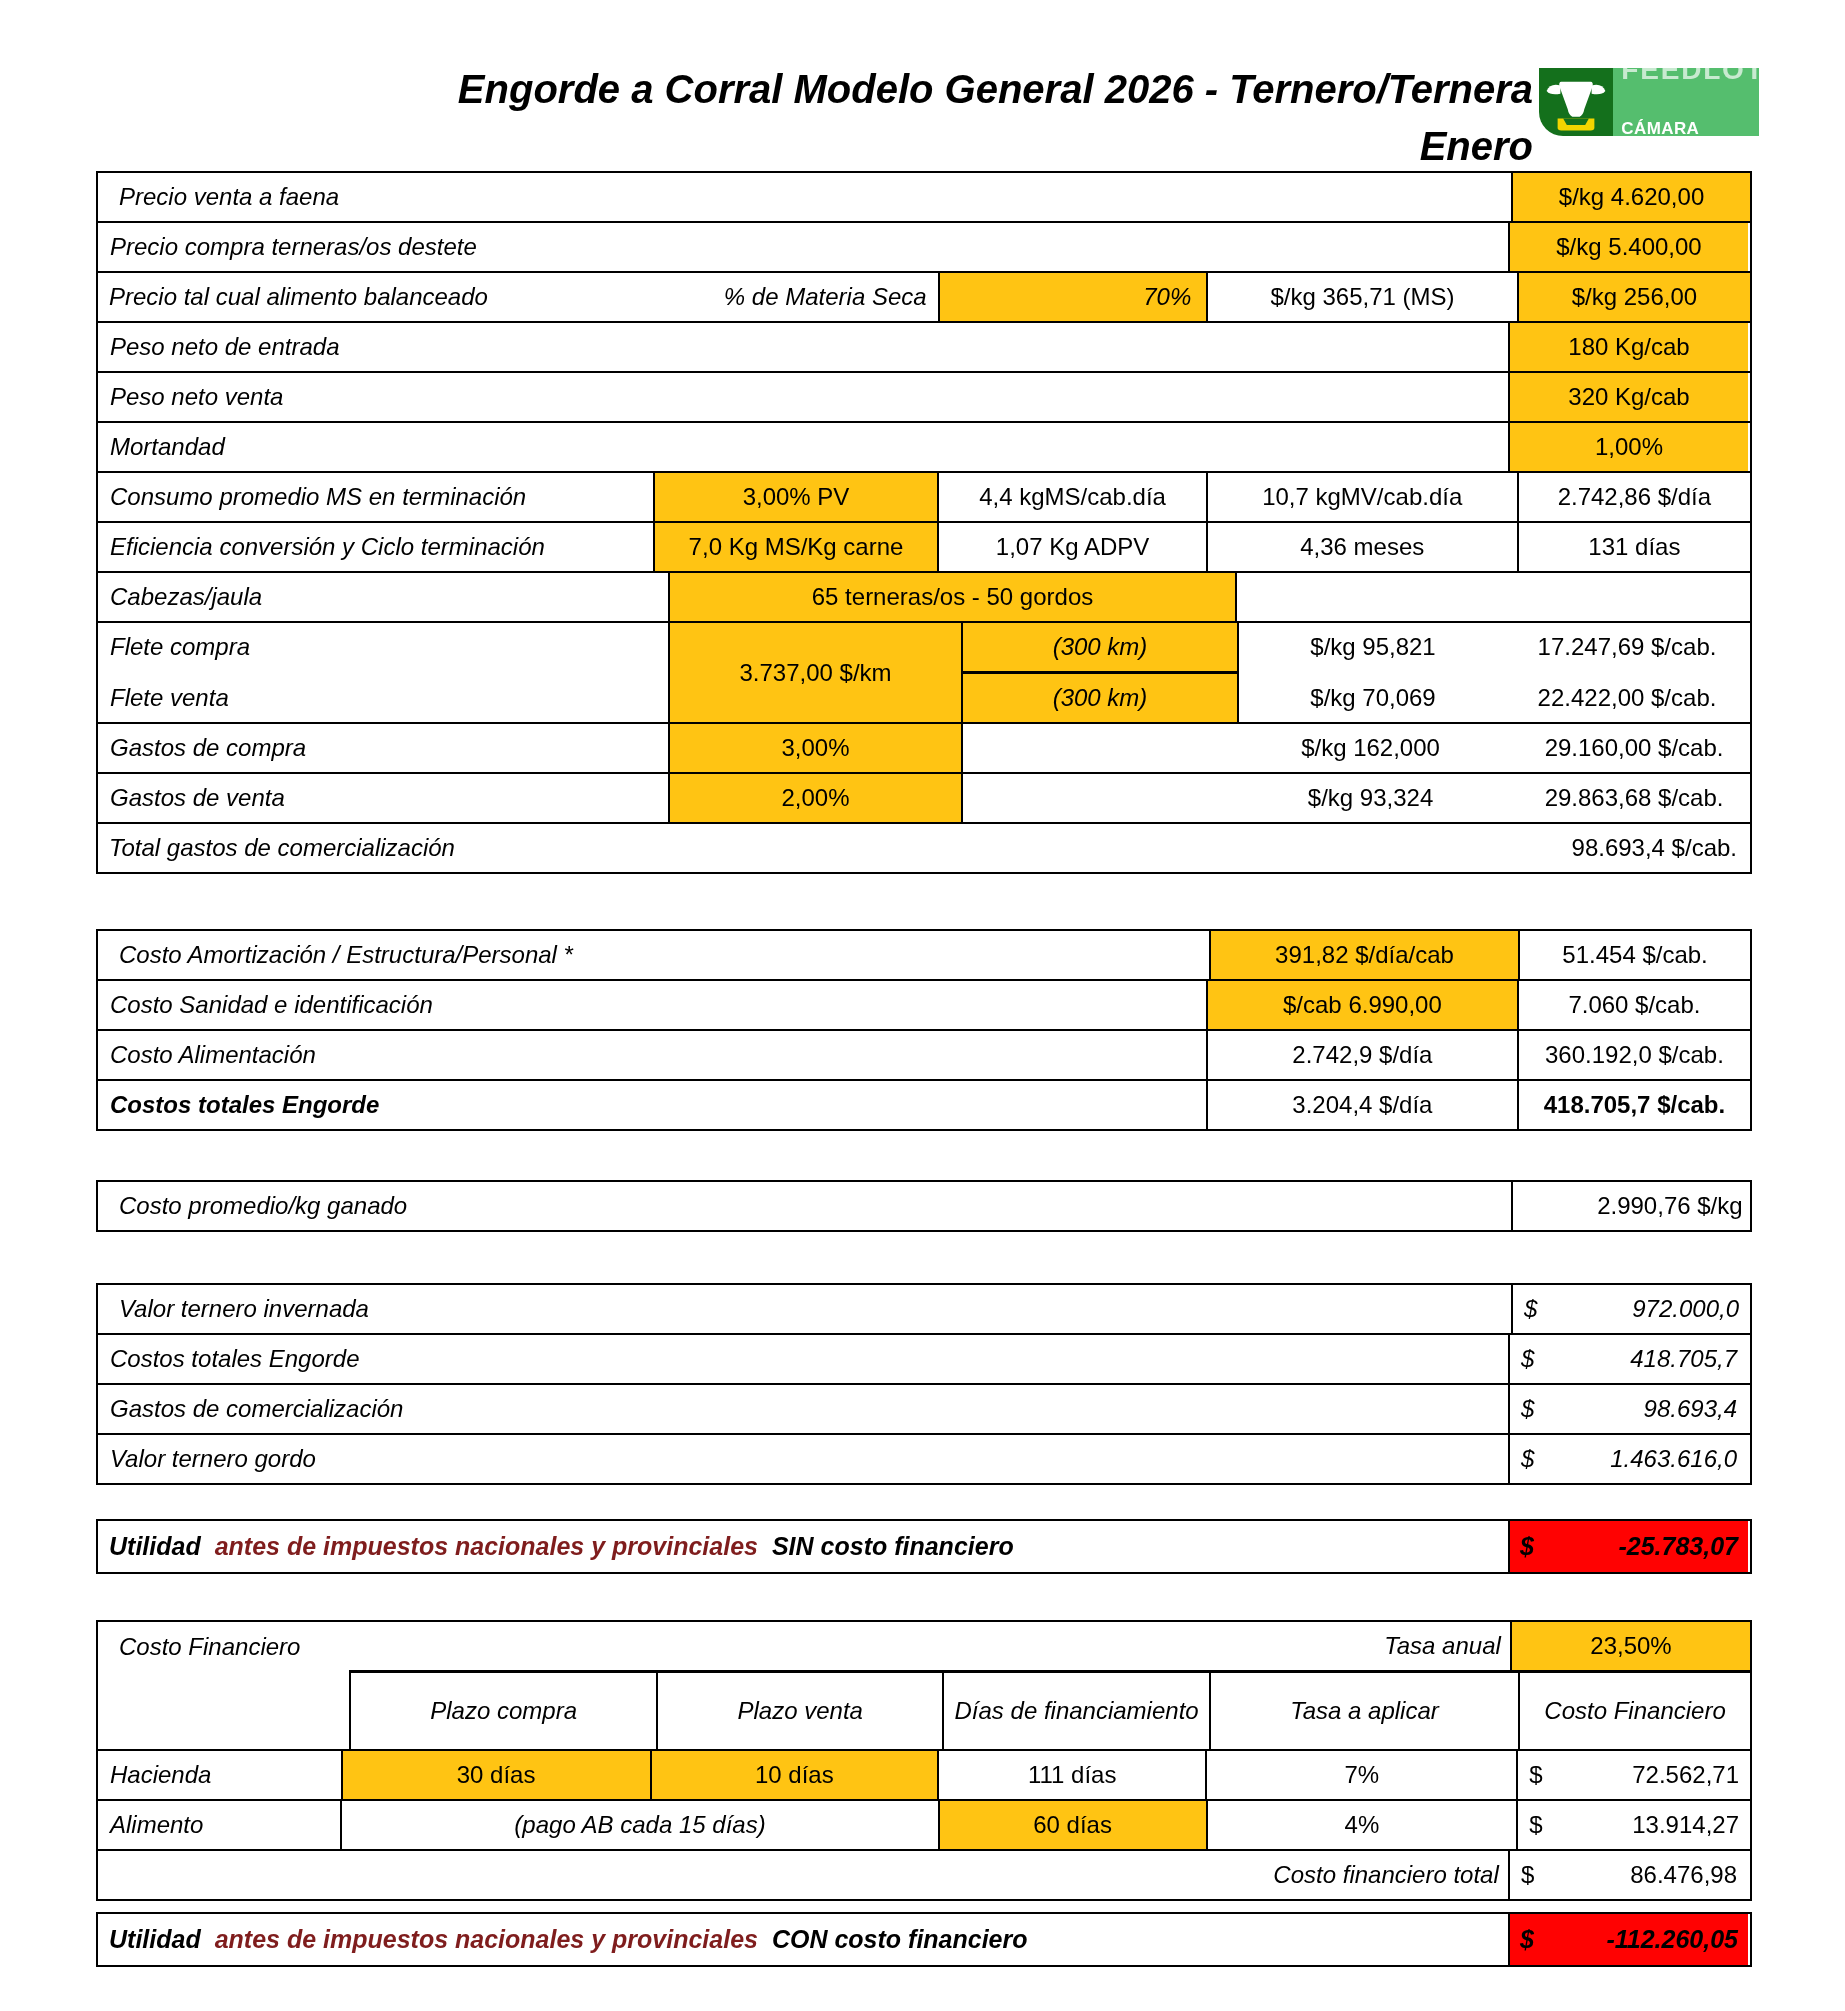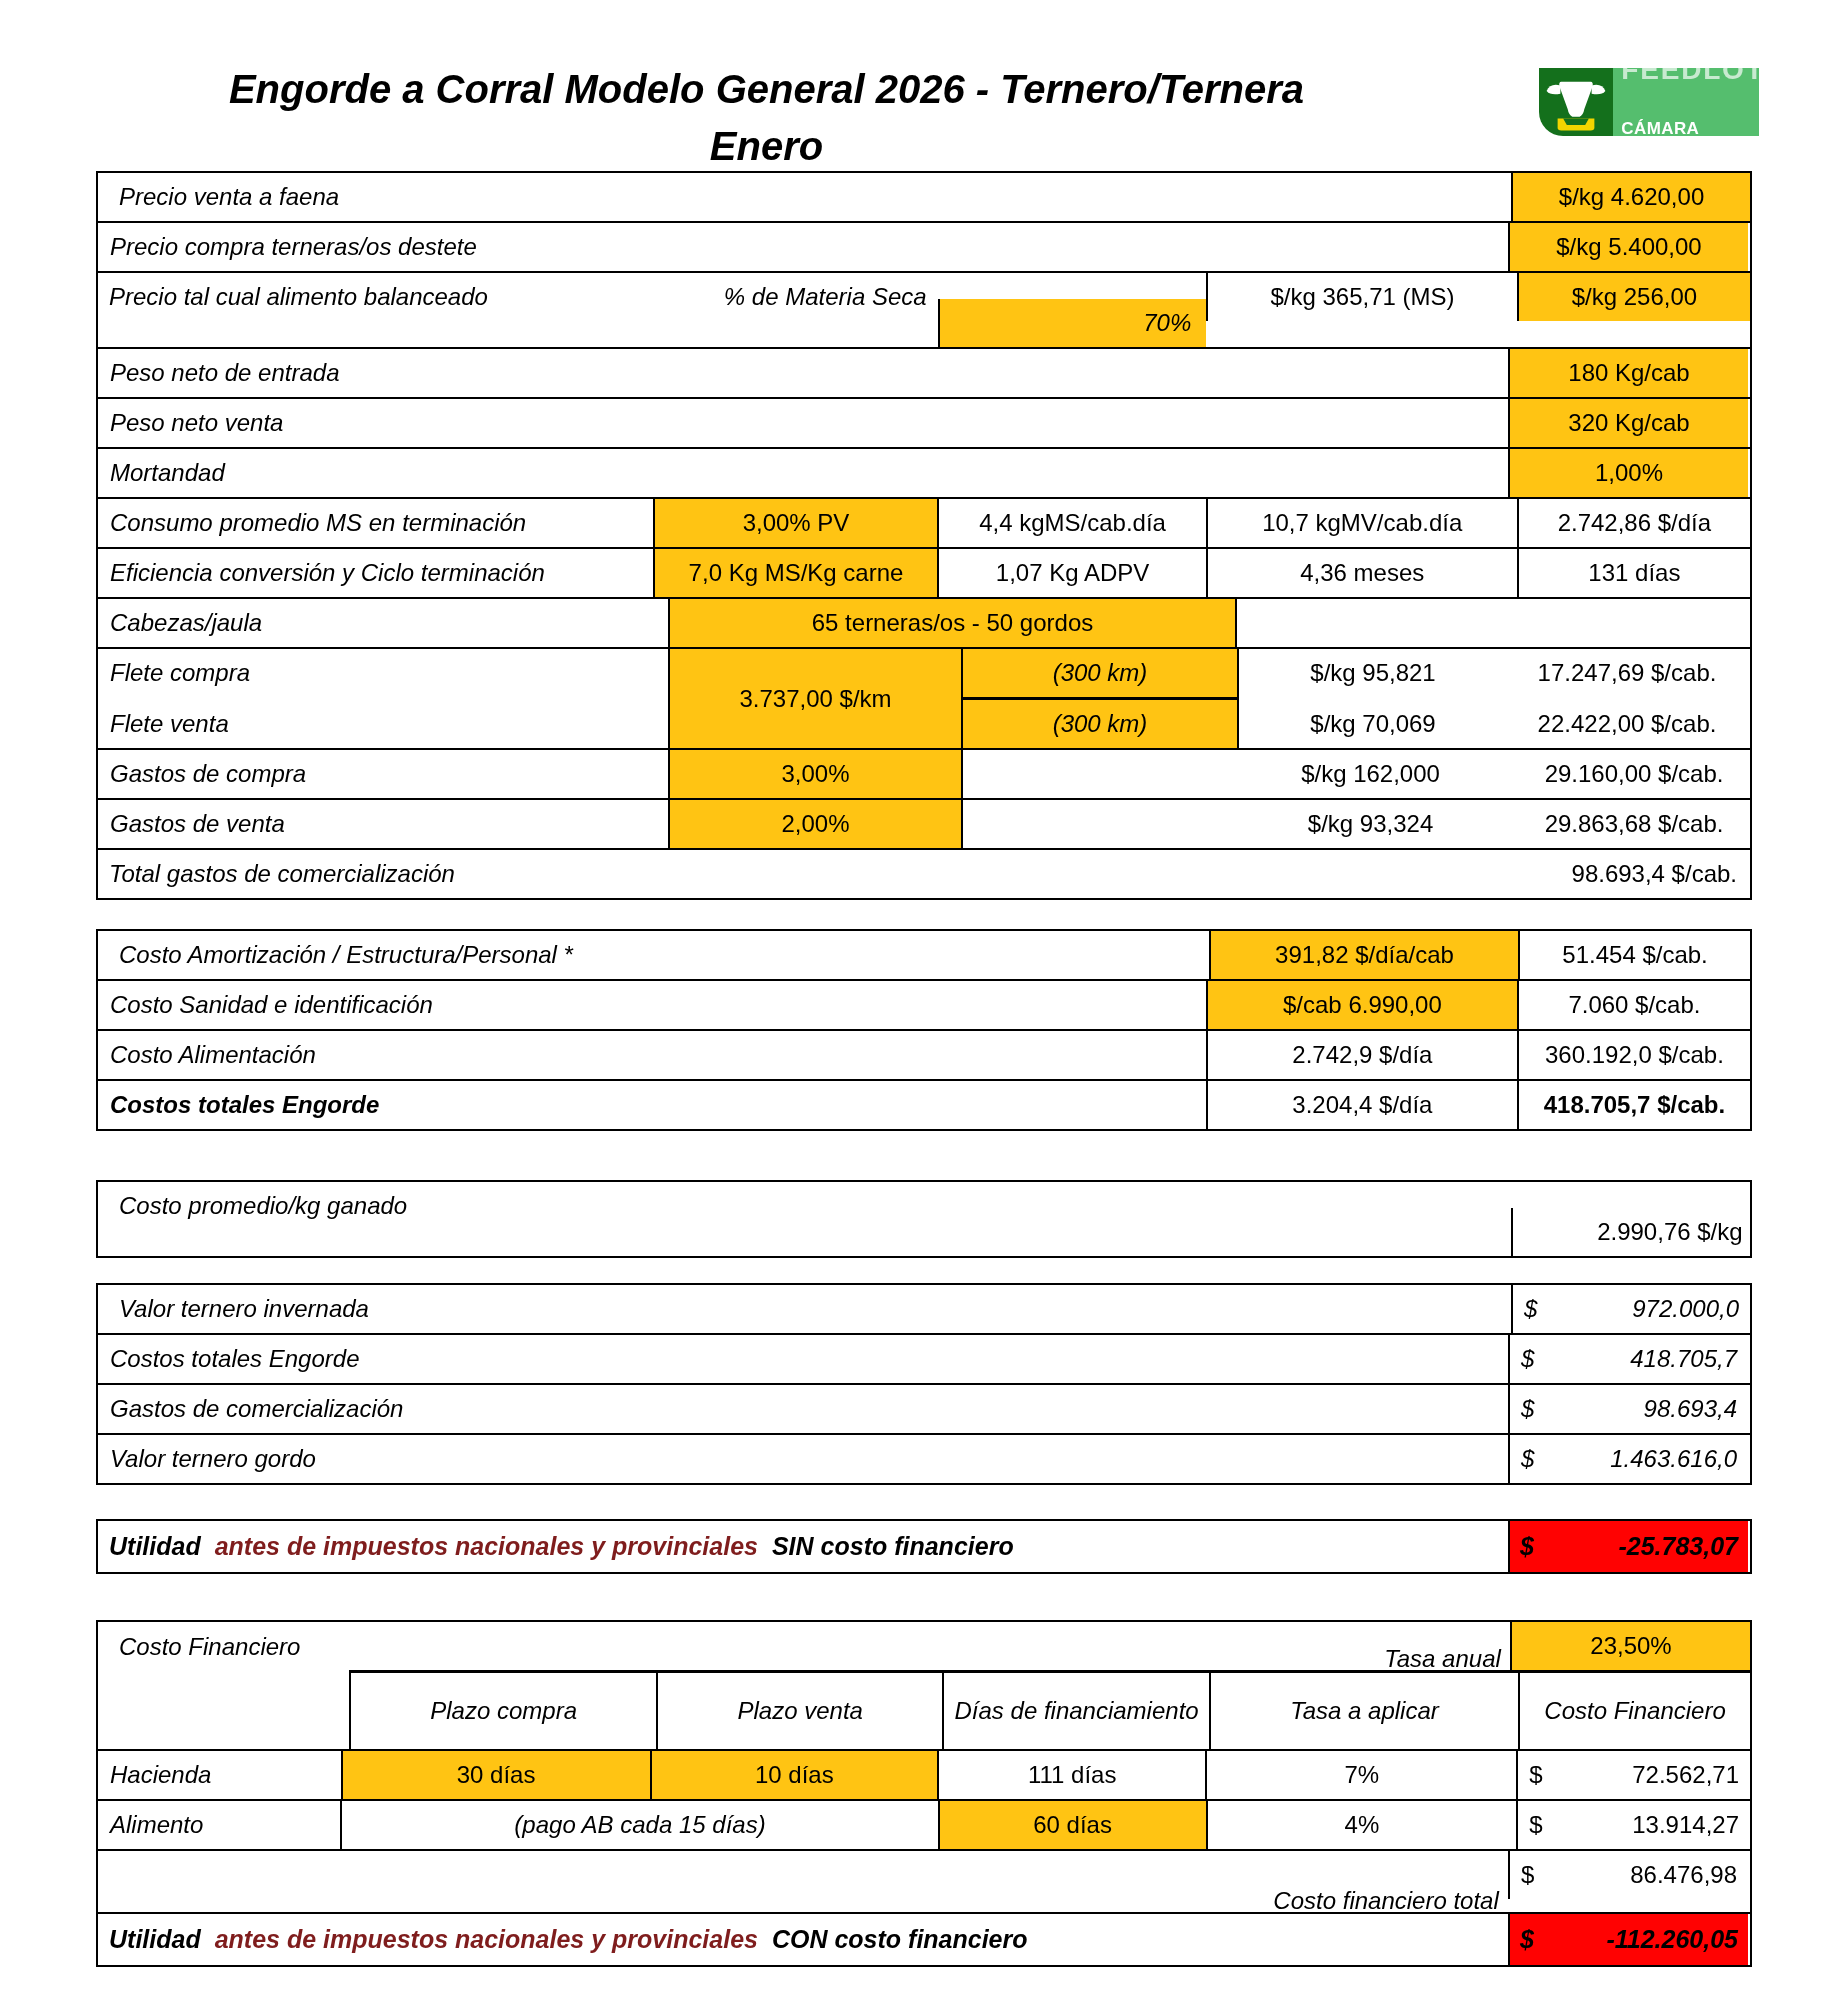--- a/index.html
+++ b/index.html
@@ -1,20 +1,20 @@
 <!DOCTYPE html>
 <html style="font-size:14.8px"><head>
 <meta charset="utf-8">
 <style>
   html,body{margin:0;padding:0;background:#fff;}
   .page{position:relative;width:1846px;height:2011px;background:#ffffff;
         font-family:"Liberation Sans","DejaVu Sans",sans-serif;color:#000;overflow:hidden;}
 
   
-  .title{position:absolute;left:0;top:61px;width:1533px;text-align:center;
+  .title{position:absolute;left:0;top:61px;width:1533px;text-align:right;
          font-weight:bold;font-style:italic;font-size:40px;line-height:57px;}
 
   
   .logo{position:absolute;left:1539px;top:68px;width:220px;height:68px;display:flex;}
   .logoLeft{width:74px;height:68px;background:#14701C;border-radius:0 0 0 24px;position:relative;flex:none;}
   .logoRight{width:146px;height:68px;background:#55BE6E;display:flex;flex-direction:column;
              justify-content:center;padding-left:8.3px;box-sizing:border-box;flex:none;}
   .logoName{font-size:28px;font-weight:bold;color:rgba(255,255,255,0.68);letter-spacing:1.8px;line-height:29px;}
   .logoSub{font-size:17px;font-weight:bold;color:#ffffff;letter-spacing:0.4px;line-height:14px;margin-top:38px;}
   .cow{position:absolute;left:0;top:0;}
@@ -22,21 +22,21 @@
   
   .tbl{position:absolute;left:96px;width:1656px;border:2.8px solid #000;box-sizing:border-box;background:#fff;}
   .row{display:flex;border-top:2.8px solid #000;}
   .row.first{border-top:none;padding-left:9px;}
   .c{box-sizing:border-box;height:48px;display:flex;align-items:center;
      font-size:24px;white-space:nowrap;overflow:hidden;}
   .lab{font-style:italic;padding:0 12px;}
   .it{font-style:italic;}
   .bd{font-weight:bold;}
   .ctr{justify-content:center;}
-  .rt{justify-content:flex-end;margin-top:26px;}
+  .rt{justify-content:flex-end;}
   .bl{border-left:2.8px solid #000;}
   .yl{background:#FFC413;}
   .pr{padding-right:14.8px;}
   .money{justify-content:space-between;padding:0 11px;}
 
   .w618{width:570px}.w936{width:864px}.w318{width:293px}.w617{width:569px}
   .w299{width:276px}.w293{width:320px}.w260{width:240px}.w553{width:510px}
   .w852{width:786px}.w1235{width:1140px}.w1528{width:1410px}.w1788{width:1650px}
   .w270{width:249px}.w345{width:318px}.w321{width:296px}.w1258{width:1161px}
   .w666{width:615px}.w1518{width:1401px}.w290{width:268px}.w296{width:273px}

